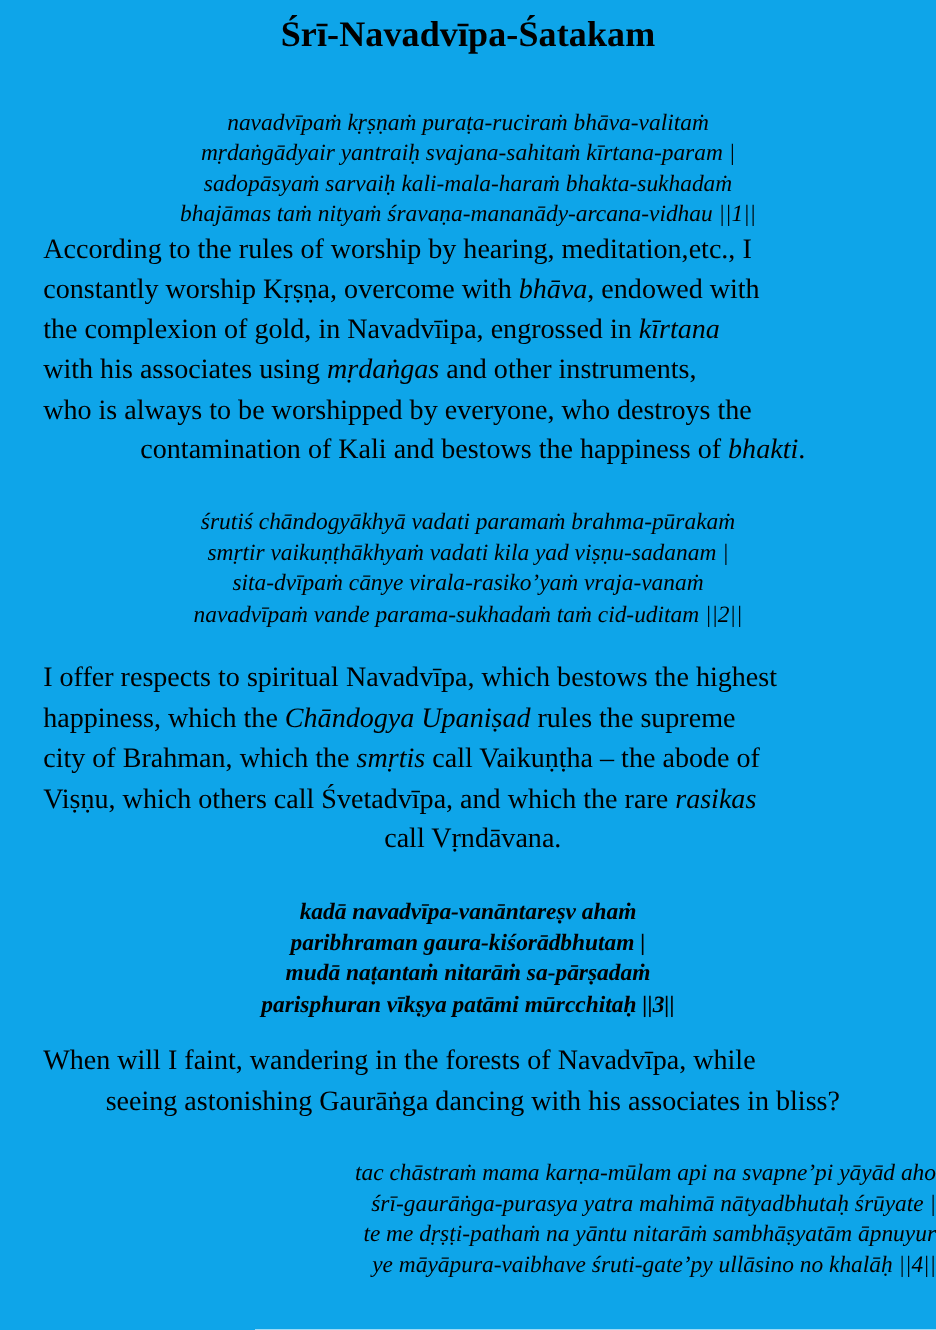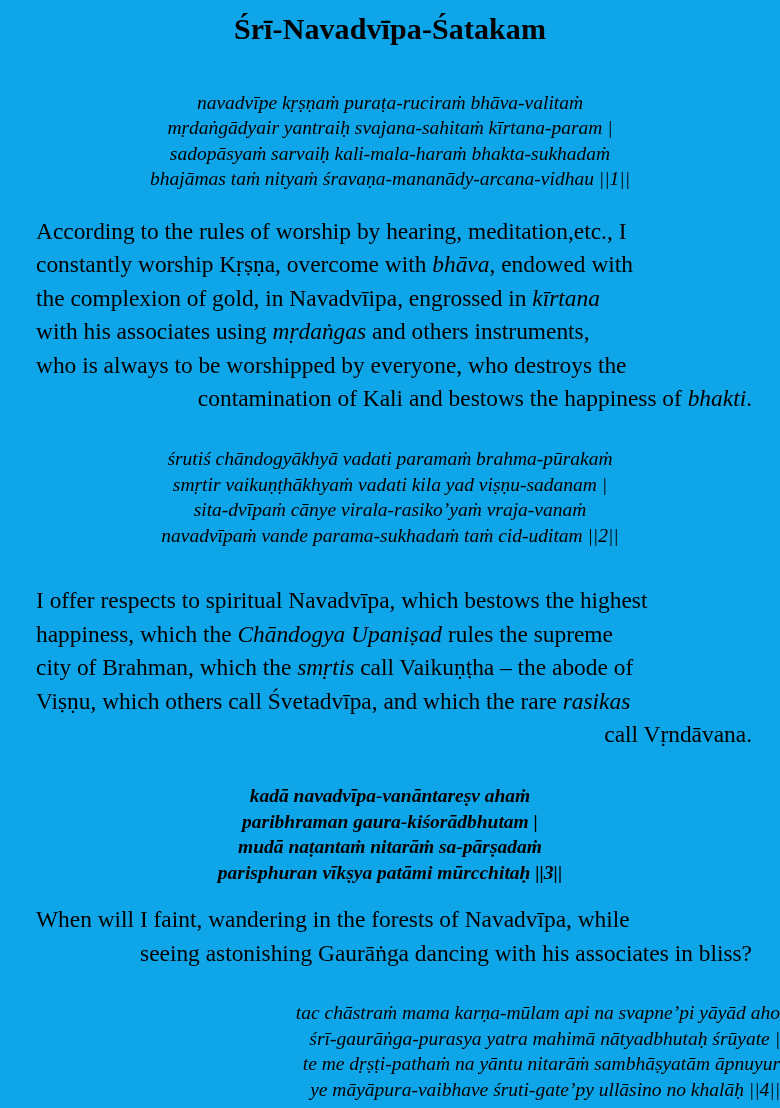--- a/index.html
+++ b/index.html
@@ -56,59 +56,59 @@
   
   .translation {
     text-align: justify;
     text-justify: inter-word;
     font-size: 23.4px;
     line-height: 33.6px;
     margin: 0 28px 0 36px;
     padding: 0;
     hyphens: none;
   }
-  .translation.t1 { margin-top: 23px; }
-  .translation.t2 { margin-top: 36px; }
+  .translation.t1 { }
+  .translation.t2 { margin-top: 24px; }
   .translation.t3 {
     margin-top: 18px;
     text-align: left;
   }
   .translation em {
     font-style: italic;
   }
   
   .translation .ln {
     display: block;
     text-align: justify;
     white-space: normal;
   }
   .translation .ln.last {
-    text-align: right;
+    text-align: center;
     font-family: Liberation Serif, serif;
   }
 </style>
 </head>
 <body>
 
 <div class="page">
 
   <h1 class="page-title">Śrī-Navadvīpa-Śatakam</h1>
 
   <div class="verse verse-1">
-    <span class="vline">navadvīpe kṛṣṇaṁ puraṭa-ruciraṁ bhāva-valitaṁ</span>
+    <span class="vline">navadvīpaṁ kṛṣṇaṁ puraṭa-ruciraṁ bhāva-valitaṁ</span>
     <span class="vline">mṛdaṅgādyair yantraiḥ svajana-sahitaṁ kīrtana-param |</span>
     <span class="vline">sadopāsyaṁ sarvaiḥ kali-mala-haraṁ bhakta-sukhadaṁ</span>
     <span class="vline">bhajāmas taṁ nityaṁ śravaṇa-mananādy-arcana-vidhau ||1||</span>
   </div>
 
   <div class="translation t1">
     <span class="ln"><span>According to the rules of worship by hearing, meditation,etc., I</span></span>
     <span class="ln"><span>constantly worship Kṛṣṇa, overcome with </span><em>bhāva</em><span>, endowed with</span></span>
     <span class="ln"><span>the complexion of gold, in Navadvīipa, engrossed in </span><em>kīrtana</em></span>
-    <span class="ln"><span>with his associates using </span><em>mṛdaṅgas</em><span> and others instruments,</span></span>
+    <span class="ln"><span>with his associates using </span><em>mṛdaṅgas</em><span> and other instruments,</span></span>
     <span class="ln"><span>who is always to be worshipped by everyone, who destroys the</span></span>
     <span class="ln last"><span>contamination of Kali and bestows the happiness of </span><em>bhakti</em><span>.</span></span>
   </div>
 
   <div class="verse verse-2">
     <span class="vline">śrutiś chāndogyākhyā vadati paramaṁ brahma-pūrakaṁ</span>
     <span class="vline">smṛtir vaikuṇṭhākhyaṁ vadati kila yad viṣṇu-sadanam |</span>
     <span class="vline">sita-dvīpaṁ cānye virala-rasiko’yaṁ vraja-vanaṁ</span>
     <span class="vline">navadvīpaṁ vande parama-sukhadaṁ taṁ cid-uditam ||2||</span>
   </div>

